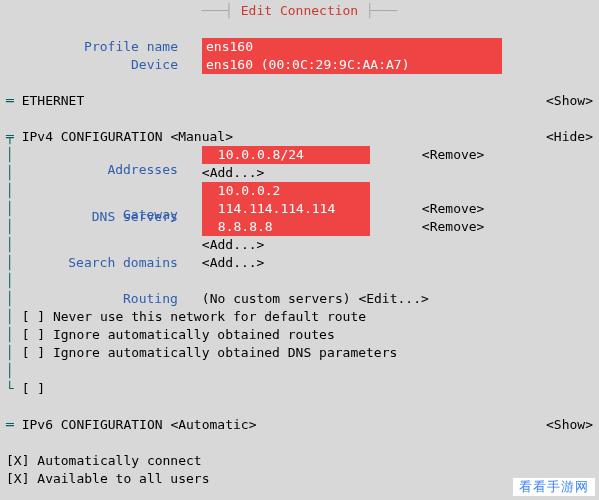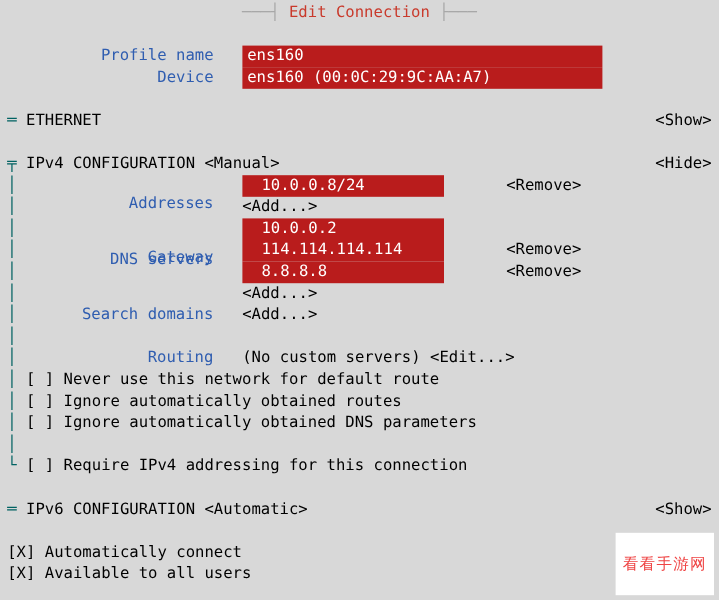--- a/index.html
+++ b/index.html
@@ -21,21 +21,21 @@
   }
   .row {
     display: flex;
     white-space: pre;
     height: 18px;
     align-items: center;
   }
   .red { color: #c93a2c; }
   .cyan { color: #006262; }
   .hl {
-    background: #b91c1c;
+    background: #ef4444;
     color: #fff;
     display: inline-block;
   }
   .label-col {
     width: 196px;
     text-align: right;
     padding-right: 24px;
     color: #2f5db0;
     flex-shrink: 0;
   }
@@ -49,24 +49,24 @@
     text-align: left;
     padding-left: 16px;
   }
   .right-btn { margin-left: auto; }
   .spacer { height: 18px; }
   .watermark {
     position: absolute;
     right: 4px;
     bottom: 4px;
     background: #fff;
-    color: #ef4444;
+    color: #3b82f6;
     font-family: "Microsoft YaHei", "SimSun", sans-serif;
     font-size: 13px;
-    padding: 17px 6px;
+    padding: 0 6px;
     letter-spacing: 1px;
   }
   .centered-title {
     display: flex;
     justify-content: center;
     width: 100%;
   }
   .title-seg {
     display: inline-flex;
     align-items: center;
@@ -196,21 +196,20 @@
 
 <div class="row">
   <span class="cyan">│</span>
 </div>
 
 <div class="row">
   <span class="cyan">└</span>
   <span>&nbsp;</span>
   <span>[ ]</span>
   <span>&nbsp;</span>
-  <span>Require IPv4 addressing for this connection</span>
 </div>
 
 <div class="spacer"></div>
 
 <div class="row">
   <span class="cyan">═</span>
   <span>&nbsp;</span>
   <span>IPv6 CONFIGURATION</span>
   <span>&nbsp;</span>
   <span>&lt;Automatic&gt;</span>

